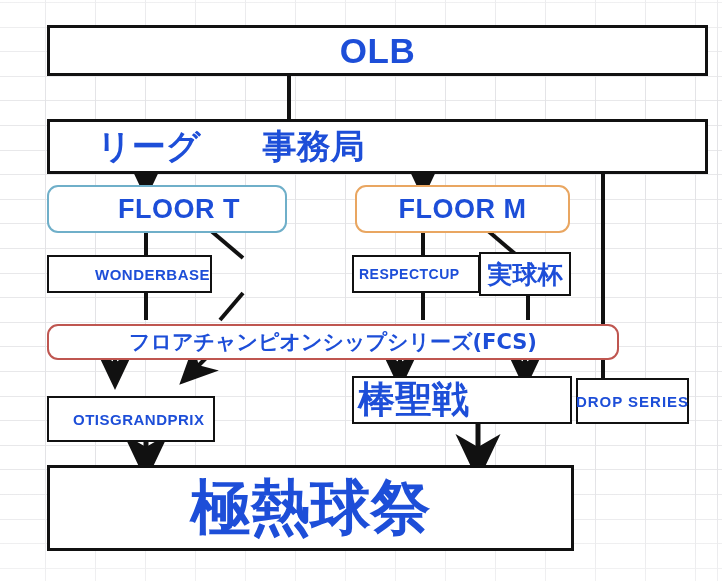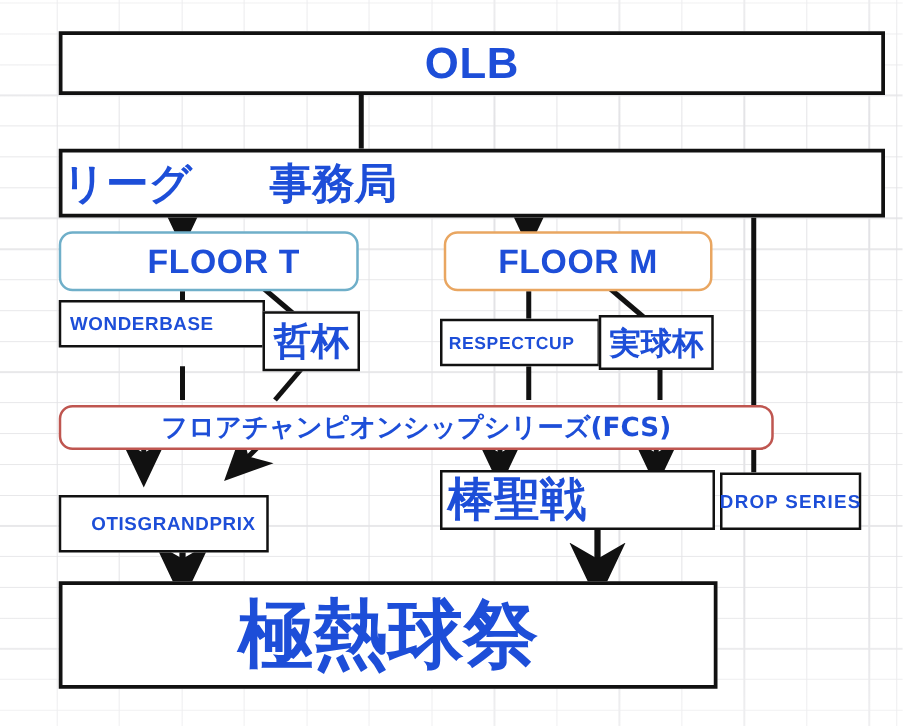--- a/index.html
+++ b/index.html
@@ -94,37 +94,34 @@
     <path class="wire" d="M146,424 L146,459" stroke-width="5" marker-end="url(#ah)"></path>
 
     <path class="wire" d="M478,424 L478,459" stroke-width="5" marker-end="url(#ah)"></path>
   </svg>
 
   <div class="node blk center" style="left:47px;top:25px;width:661px;height:51px;">
     <span class="lat" style="font-size:35px;">OLB</span>
   </div>
 
   <div class="node blk" style="left:47px;top:119px;width:661px;height:55px;">
-    <span class="jp" style="font-size:34px;">リーグ</span>
+    <span class="jp" style="font-size:34px;margin-left:47px;">リーグ</span>
     <span class="jp" style="font-size:34px;margin-left:62px;">事務局</span>
   </div>
 
   <div class="node rnd-blue center" style="left:47px;top:185px;width:240px;height:48px;">
     <span class="lat" style="font-size:27px;">FLOOR T</span>
   </div>
 
   <div class="node rnd-orange center" style="left:355px;top:185px;width:215px;height:48px;">
     <span class="lat" style="font-size:27px;">FLOOR M</span>
   </div>
 
-  <div class="node blk-thin left" style="left:47px;top:240px;width:165px;height:38px;">
+  <div class="node blk-thin left" style="left:47px;top:255px;width:165px;height:38px;justify-content:flex-end;">
     <span class="lat" style="font-size:15px;margin-left:7px;">WONDERBASE</span>
-  </div>
-  <div class="node blk-thin center" style="left:210px;top:249px;width:78px;height:48px;">
-    <span class="jp" style="font-size:30px;">哲杯</span>
   </div>
 
   <div class="node blk-thin left" style="left:352px;top:255px;width:128px;height:38px;">
     <span class="lat" style="font-size:14px;margin-left:5px;">RESPECTCUP</span>
   </div>
   <div class="node blk-thin center" style="left:479px;top:252px;width:92px;height:44px;">
     <span class="jp" style="font-size:25px;">実球杯</span>
   </div>
 
   <div class="node rnd-red center" style="left:47px;top:324px;width:572px;height:36px;">

